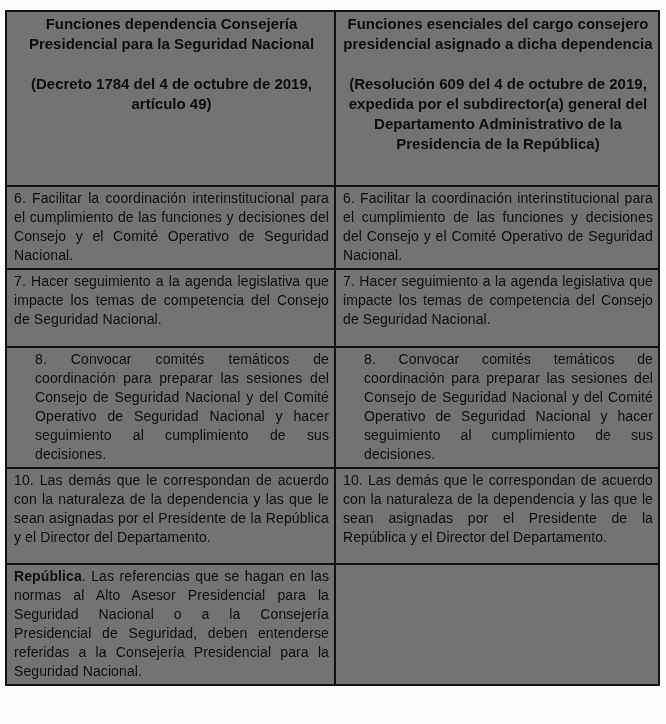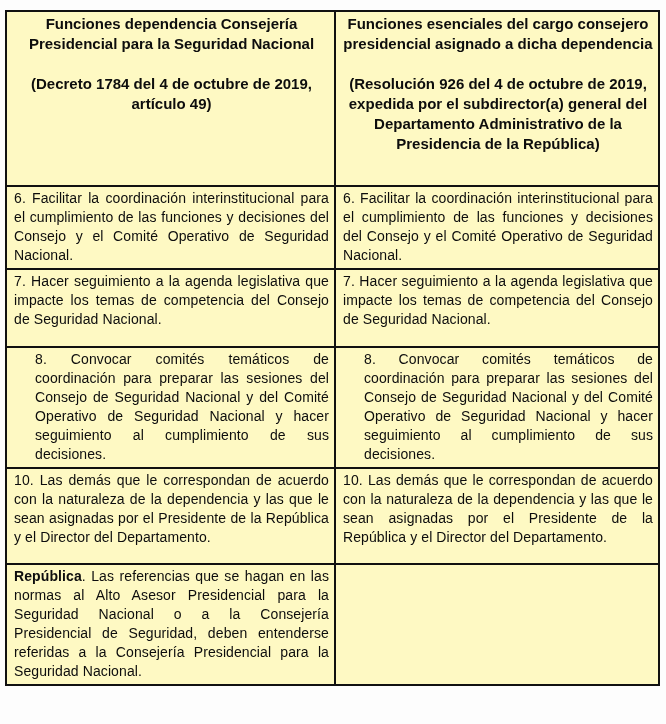--- a/index.html
+++ b/index.html
@@ -22,21 +22,21 @@
     left: 5px;
     top: 10px;
     width: 653px;
     border-collapse: collapse;
     table-layout: fixed;
   }
   table.doc-table td, table.doc-table th {
     border: 2px solid #111111;
     vertical-align: top;
     padding: 2px 5px 3px 7px;
-    background: #fef9c3;
+    background: #737373;
   }
   th.header-cell {
     font-size: 15px;
     font-weight: bold;
     text-align: center;
     line-height: 20px;
     height: 168px;
     padding-top: 5px;
   }
   .header-subtitle {
@@ -66,21 +66,21 @@
       <col style="width: 324px">
     </colgroup>
     <tbody>
       <tr class="row-header">
         <th class="header-cell">
           <div class="header-title">Funciones dependencia Consejería Presidencial para la Seguridad Nacional</div>
           <div class="header-subtitle">(Decreto 1784 del 4 de octubre de 2019, artículo 49)</div>
         </th>
         <th class="header-cell">
           <div class="header-title">Funciones esenciales del cargo consejero presidencial asignado a dicha dependencia</div>
-          <div class="header-subtitle">(Resolución 926 del 4 de octubre de 2019, expedida por el subdirector(a) general del Departamento Administrativo de la Presidencia de la República)</div>
+          <div class="header-subtitle">(Resolución 609 del 4 de octubre de 2019, expedida por el subdirector(a) general del Departamento Administrativo de la Presidencia de la República)</div>
         </th>
       </tr>
 
       <tr class="row-6">
         <td class="body-cell">6. Facilitar la coordinación interinstitucional para el cumplimiento de las funciones y decisiones del Consejo y el Comité Operativo de Seguridad Nacional.</td>
         <td class="body-cell">6. Facilitar la coordinación interinstitucional para el cumplimiento de las funciones y decisiones del Consejo y el Comité Operativo de Seguridad Nacional.</td>
       </tr>
 
       <tr class="row-7">
         <td class="body-cell">7. Hacer seguimiento a la agenda legislativa que impacte los temas de competencia del Consejo de Seguridad Nacional.</td>

